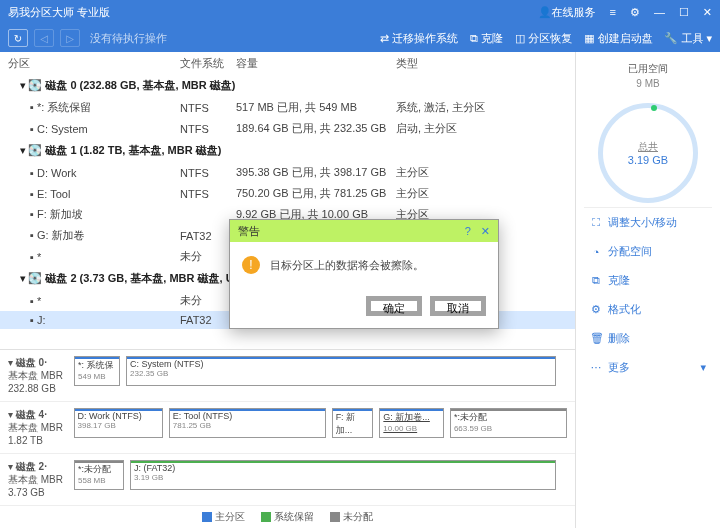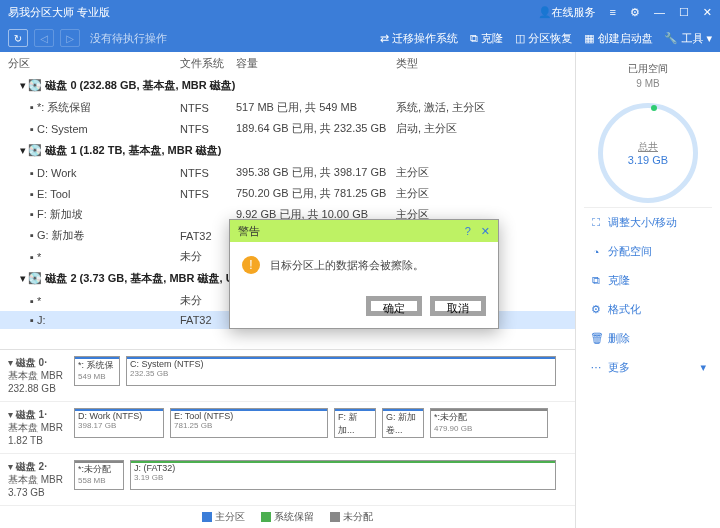--- a/index.html
+++ b/index.html
@@ -160,45 +160,45 @@
             <div class="nm">*: 系统保</div>
             <div class="sz">549 MB</div>
           </div>
           <div class="bar-seg " style="width: 430px;">
             <div class="top"></div>
             <div class="nm">C: System (NTFS)</div>
             <div class="sz">232.35 GB</div>
           </div>
         </div>
         <div class="bar-block">
-          <div class="bar-label">▾ <b>磁盘 1·</b><br>基本盘 MBR<br>1.82 TB</div>
+          <div class="bar-label">▾ <b>磁盘 4·</b><br>基本盘 MBR<br>1.82 TB</div>
           <div class="bar-seg " style="width: 90px;">
             <div class="top"></div>
             <div class="nm">D: Work (NTFS)</div>
             <div class="sz">398.17 GB</div>
           </div>
           <div class="bar-seg " style="width: 158px;">
             <div class="top"></div>
             <div class="nm">E: Tool (NTFS)</div>
             <div class="sz">781.25 GB</div>
           </div>
           <div class="bar-seg " style="width: 42px;">
             <div class="top"></div>
             <div class="nm">F: 新加...</div>
             <div class="sz">10.00 GB</div>
           </div>
-          <div class="bar-seg " style="width: 42px;">
+          <div class="bar-seg " style="width: 65px; text-decoration: underline;">
             <div class="top"></div>
             <div class="nm">G: 新加卷...</div>
             <div class="sz">10.00 GB</div>
           </div>
           <div class="bar-seg un" style="width: 118px;">
             <div class="top"></div>
             <div class="nm">*:未分配</div>
-            <div class="sz">479.90 GB</div>
+            <div class="sz">663.59 GB</div>
           </div>
         </div>
         <div class="bar-block">
           <div class="bar-label">▾ <b>磁盘 2·</b><br>基本盘 MBR<br>3.73 GB</div>
           <div class="bar-seg un" style="width: 50px;">
             <div class="top"></div>
             <div class="nm">*:未分配</div>
             <div class="sz">558 MB</div>
           </div>
           <div class="bar-seg logical" style="width: 426px;">

